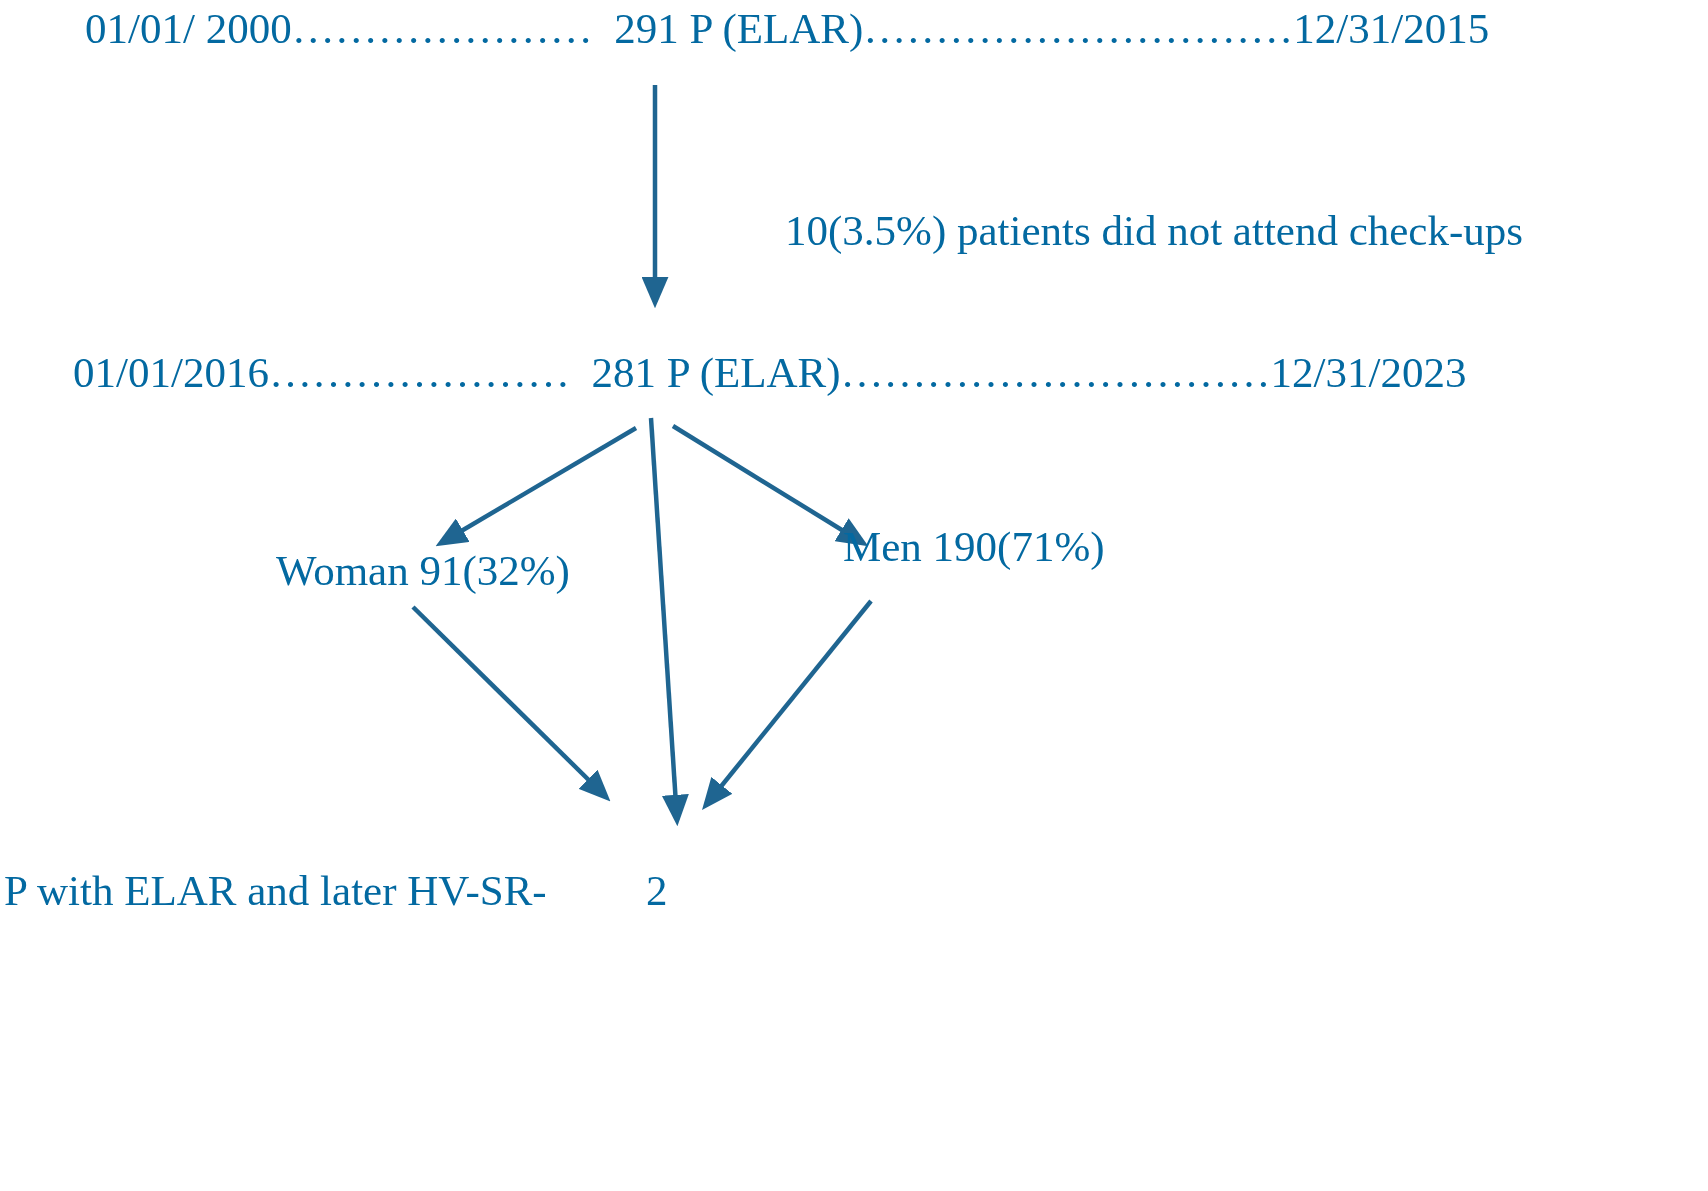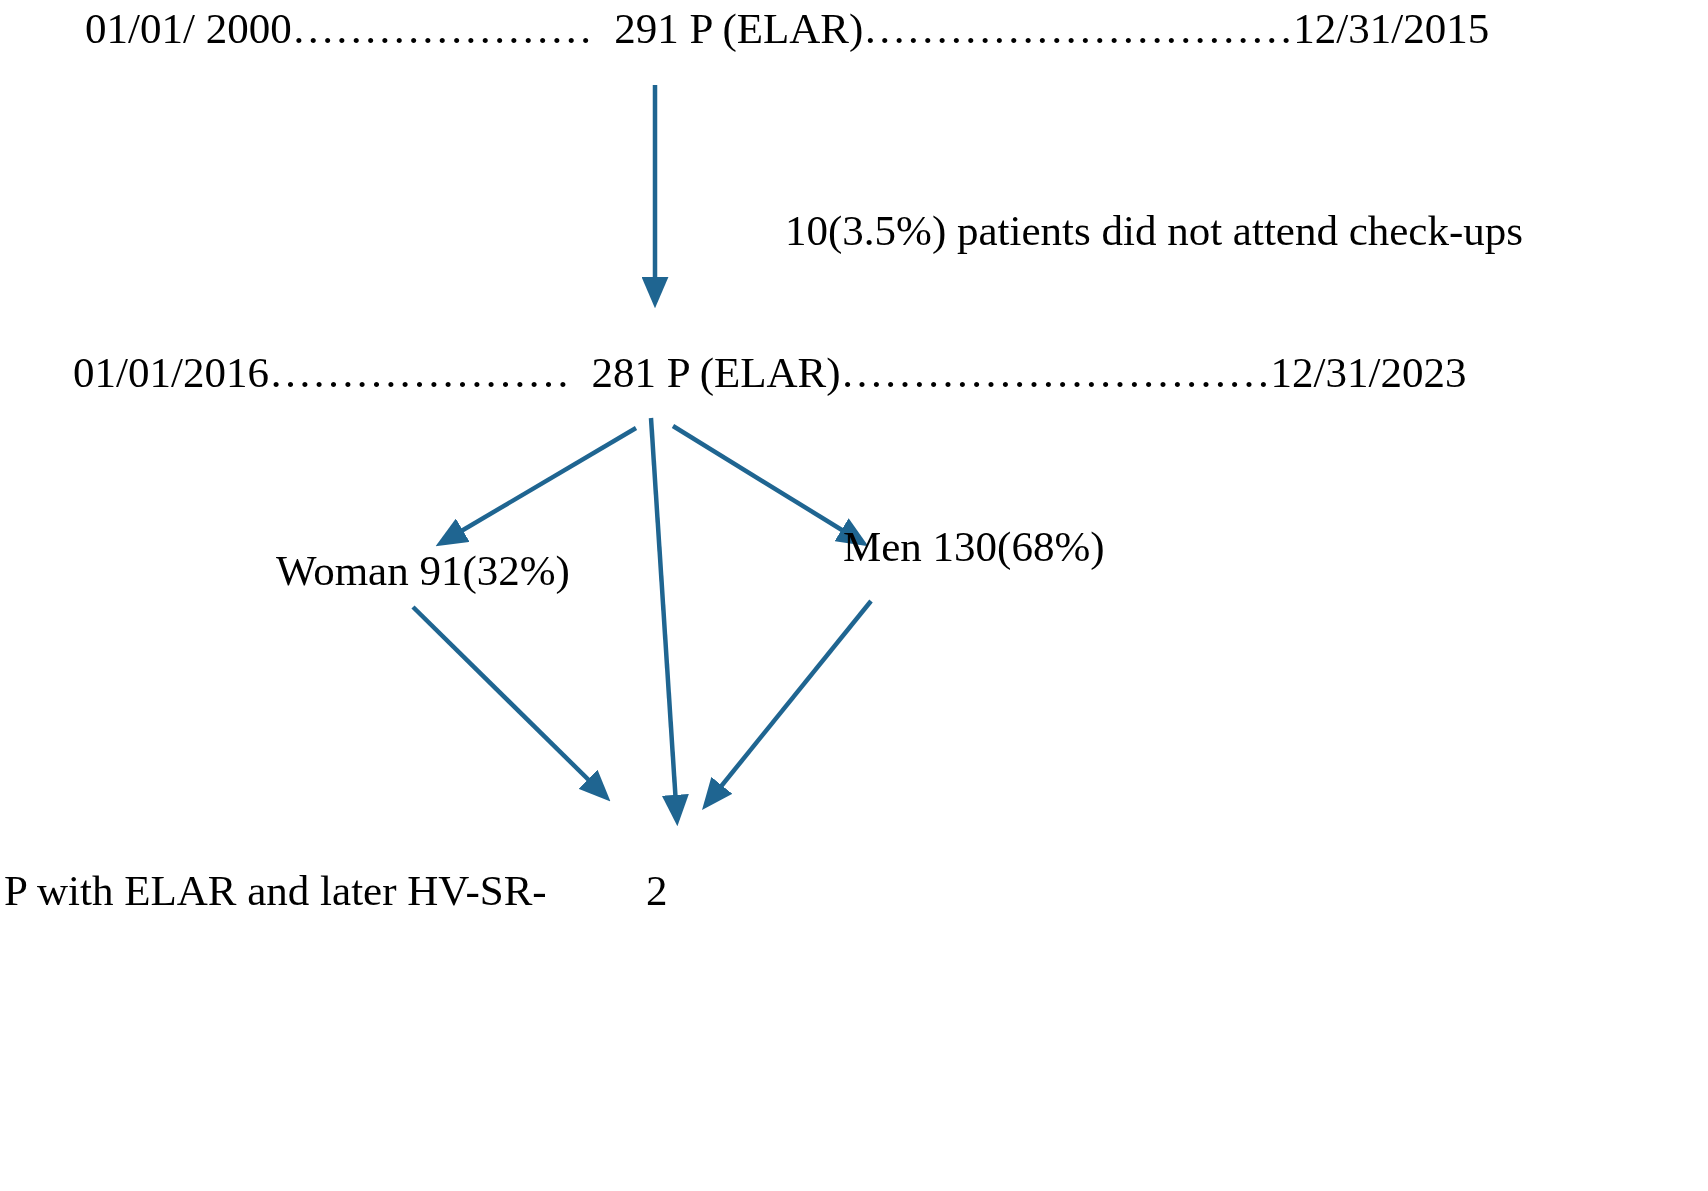--- a/index.html
+++ b/index.html
@@ -6,21 +6,21 @@
     margin: 0;
     padding: 0;
     background: #ffffff;
   }
   .canvas {
     position: relative;
     width: 1708px;
     height: 916px;
     background: #ffffff;
     font-family: "Liberation Serif", serif;
-    color: #000000;
+    color: #0369a1;
     overflow: hidden;
   }
   .txt {
     position: absolute;
     font-size: 43px;
     line-height: 1.05;
     white-space: pre;
   }
   .txt.small {
     font-size: 34px;
@@ -68,21 +68,21 @@
   </svg>
 
   <div class="txt" id="timeline-top">01/01/ 2000…………………  291 P (ELAR)…………………………12/31/2015</div>
 
   <div class="txt" id="dropout-note">10(3.5%) patients did not attend check-ups</div>
 
   <div class="txt" id="timeline-bottom">01/01/2016…………………  281 P (ELAR)…………………………12/31/2023</div>
 
   <div class="txt" id="woman-label">Woman 91(32%)</div>
 
-  <div class="txt" id="men-label">Men 130(68%)</div>
+  <div class="txt" id="men-label">Men 190(71%)</div>
 
   <div class="txt" id="p-elar-later">P with ELAR and later HV-SR-</div>
 
   <div class="txt" id="count-2">2</div>
 
 
 
 </div>
 
 </body></html>

